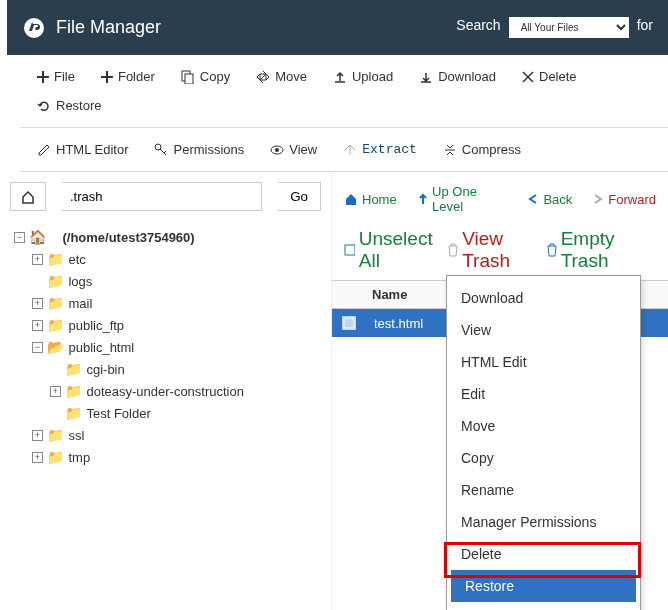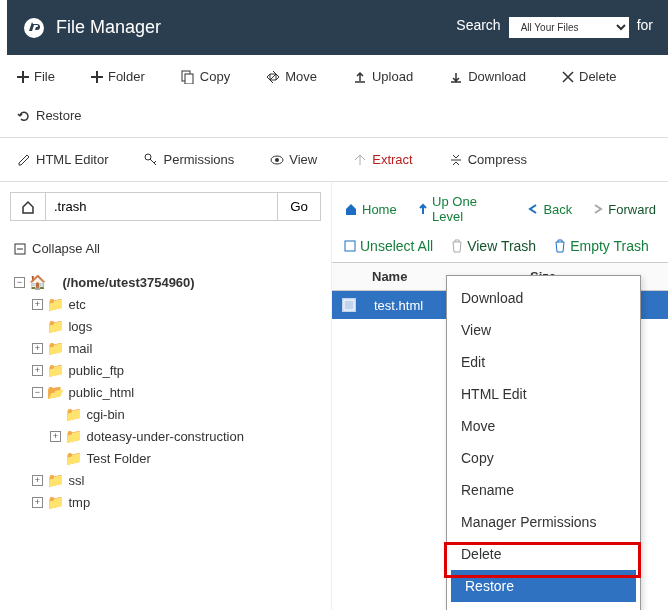--- a/index.html
+++ b/index.html
@@ -3,46 +3,46 @@
 <meta charset="utf-8">
 <style>
 * { box-sizing: border-box; margin: 0; padding: 0; }
 body { font-family: -apple-system, BlinkMacSystemFont, "Segoe UI", Arial, sans-serif; font-size: 13px; color: #333; background: #fff; overflow: hidden; width: 668px; height: 610px; }
 .header { background: #2b3e50; color: #fff; display: flex; align-items: center; padding: 10px 15px; height: 55px; margin-left: 7px; }
 .cp-logo { display: flex; align-items: center; gap: 3px; }
 .cp-logo-icon { width: 24px; height: 24px; }
 .header-title { font-size: 18px; margin-left: 10px; }
 .header-search { margin-left: auto; display: flex; align-items: flex-start; gap: 8px; font-size: 14px; }
 .search-select { background: #fff; color: #333; padding: 4px 8px; border: none; width: 120px; font-size: 10px; }
-.toolbar { display: flex; padding: 8px 5px; border-bottom: 1px solid #ddd; flex-wrap: wrap; gap: 12px; }
+.toolbar { display: flex; padding: 8px 5px; border-bottom: 1px solid #ddd; flex-wrap: wrap; gap: 2px; margin-left: 20px; }
 .tb-btn { padding: 6px 12px; display: flex; align-items: center; gap: 5px; cursor: pointer; font-size: 13px; color: #333; }
-.tb-btn.disabled { color: #b91c1c; }
+.tb-btn.disabled { color: #0c4a6e; font-family: Liberation Mono, monospace; }
 .content { display: flex; height: calc(100% - 150px); }
 .left { width: 332px; border-right: 1px solid #eee; }
 .right { flex: 1; }
-.path-bar { display: flex; padding: 10px; gap: 0; }
+.path-bar { display: flex; padding: 10px; gap: 16px; }
 .home-btn { border: 1px solid #ccc; padding: 6px 10px; background: #fff; cursor: pointer; }
 .path-input { flex: 1; border: 1px solid #ccc; border-left: none; padding: 6px 8px; font-size: 13px; }
 .go-btn { border: 1px solid #ccc; border-left: none; padding: 6px 12px; background: #fff; cursor: pointer; }
 .collapse-all { display: flex; align-items: center; gap: 6px; padding: 10px 14px; cursor: pointer; font-size: 13px; color: #333; }
 .tree { padding: 5px 14px; }
 .tree-item { display: flex; align-items: center; gap: 4px; padding: 3px 0; cursor: pointer; }
 .tree-indent-1 { padding-left: 18px; }
 .tree-indent-2 { padding-left: 36px; }
 .expander { width: 11px; height: 11px; border: 1px solid #888; display: inline-flex; align-items: center; justify-content: center; font-size: 9px; line-height: 1; color: #555; background: #fff; }
 .expander.empty { border: none; width: 11px; }
 .folder-icon { color: #f0ad4e; font-size: 14px; }
 .folder-icon-open { color: #f0ad4e; font-size: 14px; }
 .home-icon-tree { color: #333; font-size: 14px; }
 .tree-label { font-size: 13px; }
 .tree-label.bold { font-weight: bold; margin-left: 12px; }
 .crumb-bar { display: flex; gap: 20px; padding: 12px 12px 8px 12px; font-size: 13px; }
 .crumb-link { color: #15803d; cursor: pointer; display: flex; align-items: center; gap: 4px; }
-.crumb-link.disabled { color: #14532d; }
-.sub-bar { display: flex; gap: 18px; padding: 6px 12px 8px 12px; font-size: 14px; }
+.crumb-link.disabled { color: #b91c1c; }
+.sub-bar { display: flex; padding: 6px 12px 8px 12px; font-size: 19px; }
 .table-head { display: flex; border-top: 1px solid #ccc; border-bottom: 1px solid #ccc; font-size: 13px; background: #fafafa; font-weight: bold; }
 .th { padding: 6px 8px; }
 .th-name { width: 190px; padding-left: 40px; }
 .th-size { flex: 1; }
 .file-row { display: flex; align-items: center; padding: 5px 8px; background: #2f72c1; color: #fff; font-size: 13px; }
 .file-icon { width: 28px; text-align: center; }
 .file-name { width: 190px; padding-left: 6px; }
 .file-size { flex: 1; font-family: Liberation Serif, serif; }
 .context-menu { position: absolute; left: 446px; top: 275px; width: 195px; background: #fff; border: 1px solid #999; box-shadow: 2px 2px 6px rgba(0,0,0,0.15); padding: 6px 0; }
 .ctx-item { padding: 8px 14px; font-size: 14px; cursor: pointer; }
@@ -158,27 +158,20 @@
   <div class="left">
     <div class="path-bar">
       <button class="home-btn">
           <svg width="14" height="14">
             <path d="M2 7l5-5 5 5v6H2z" fill="none" stroke="#333" stroke-width="1.5"></path>
           </svg>
         </button>
       <input class="path-input" value=".trash" style="">
       <button class="go-btn">Go</button>
     </div>
-    <div class="collapse-all">
-      <svg width="12" height="12">
-          <rect x="1" y="1" width="10" height="10" fill="none" stroke="#333"></rect>
-          <path d="M3 6h6" stroke="#333"></path>
-        </svg>
-      <span>Collapse All</span>
-    </div>
     <div class="tree">
       <div class="tree-item">
           <span class="expander">−</span>
           <span class="home-icon-tree">🏠</span>
           <span class="tree-label bold">(/home/utest3754960)</span>
         </div>
       <div class="tree-item tree-indent-1">
           <span class="expander">+</span>
           <span class="folder-icon">📁</span>
           <span class="tree-label">etc</span>
@@ -291,22 +284,22 @@
         </div>
       <div class="file-name">test.html</div>
       <div class="file-size">21 bytes</div>
     </div>
   </div>
 </div>
 
 <div class="context-menu">
   <div class="ctx-item">Download</div>
   <div class="ctx-item">View</div>
+  <div class="ctx-item">HTML Edit</div>
   <div class="ctx-item">Edit</div>
-  <div class="ctx-item">HTML Edit</div>
   <div class="ctx-item">Move</div>
   <div class="ctx-item">Copy</div>
   <div class="ctx-item">Rename</div>
   <div class="ctx-item">Manager Permissions</div>
   <div class="ctx-item">Delete</div>
   <div class="ctx-item highlight">Restore</div>
   <div class="ctx-item">Compress</div>
 </div>
 
 <div class="highlight-box"></div>

